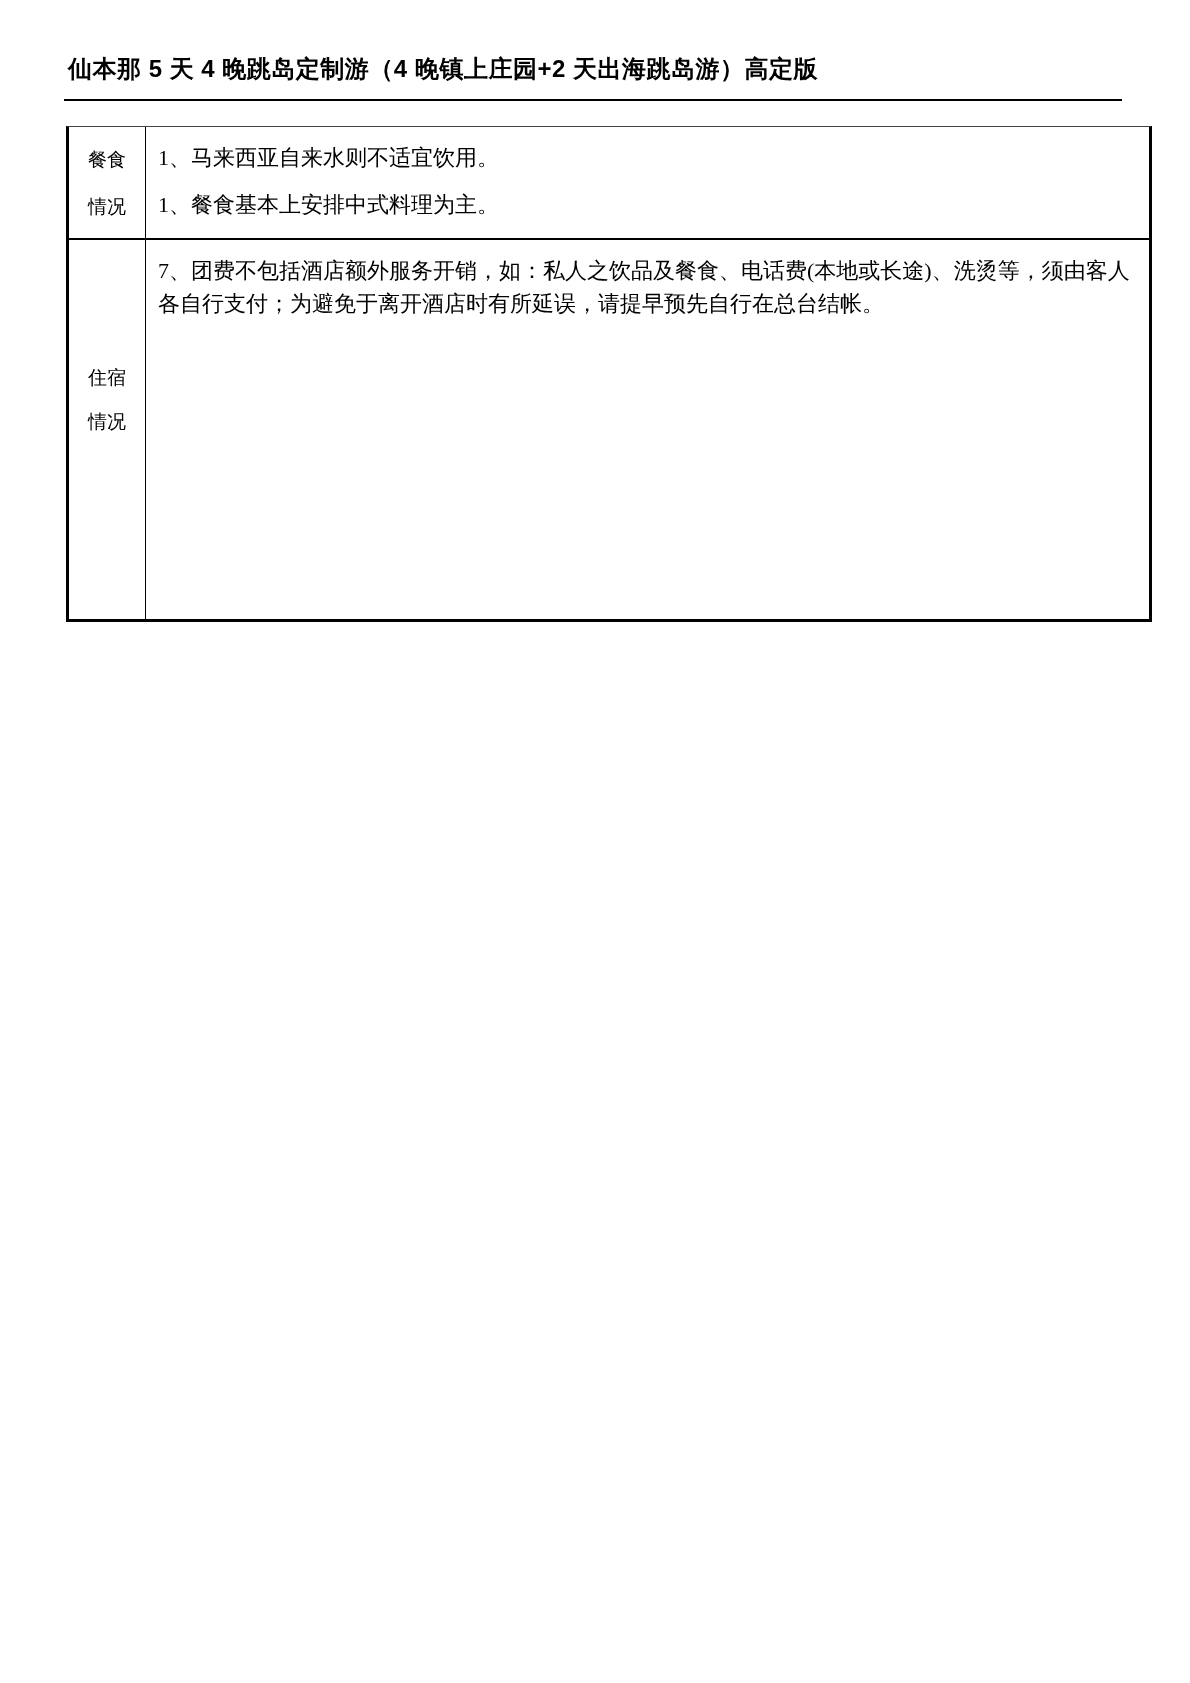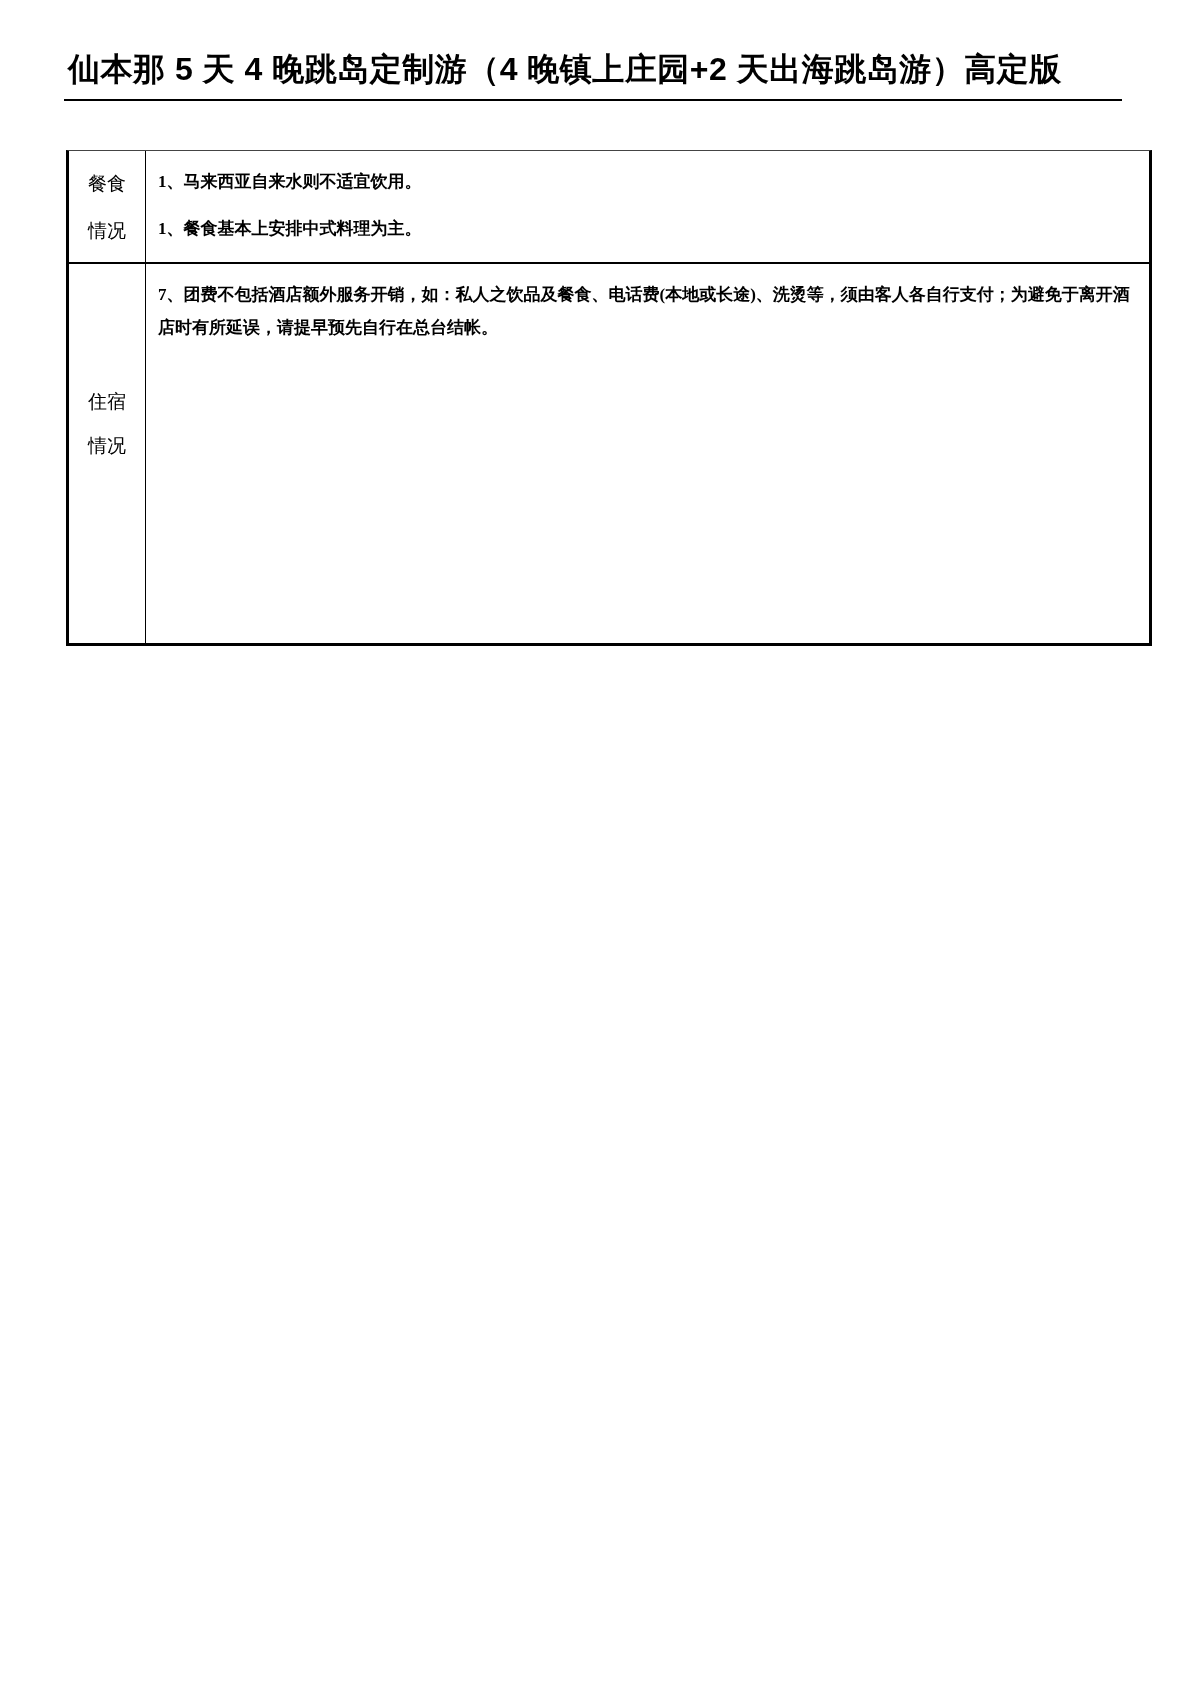--- a/index.html
+++ b/index.html
@@ -16,21 +16,21 @@
     background: #ffffff;
     overflow: hidden;
   }
   .doc-title {
     position: absolute;
     left: 68px;
     top: 54px;
     width: 1060px;
     font-family: "Liberation Sans", "DejaVu Sans", sans-serif;
     font-weight: bold;
-    font-size: 32px;
+    font-size: 24px;
     line-height: 30px;
     letter-spacing: 0.5px;
     white-space: nowrap;
   }
   .title-rule {
     position: absolute;
     left: 64px;
     top: 99px;
     width: 1058px;
     height: 2px;
@@ -39,21 +39,20 @@
   .doc-table {
     position: absolute;
     left: 66px;
     top: 126px;
     width: 1086px;
     box-sizing: border-box;
     border-left: 3px solid #000000;
     border-right: 3px solid #000000;
     border-bottom: 3px solid #000000;
     border-top: 1px solid #444444;
-    margin-top: 24px;
   }
   .t-row {
     display: flex;
     box-sizing: border-box;
   }
   .t-row + .t-row {
     border-top: 2px solid #000000;
   }
   .row-meals { height: 111px; }
   .row-accommodation { height: 381px; }
@@ -71,24 +70,23 @@
   .row-meals .label-cell { line-height: 47px; }
   .row-accommodation .label-cell { line-height: 44px; padding-bottom: 60px; }
   .content-cell {
     flex: 1;
     box-sizing: border-box;
     padding: 14px 16px 4px 12px;
     overflow: hidden;
   }
   .content-cell p {
     margin: 0 0 14px 0;
-    font-size: 17px;
+    font-size: 22px;
     line-height: 33px;
     white-space: pre-wrap;
-    font-weight: bold;
   }
 </style>
 </head>
 <body>
 
 <div class="page">
 
   <div class="doc-title">仙本那 5 天 4 晚跳岛定制游（4 晚镇上庄园+2 天出海跳岛游）高定版</div>
 
   <div class="title-rule"></div>

